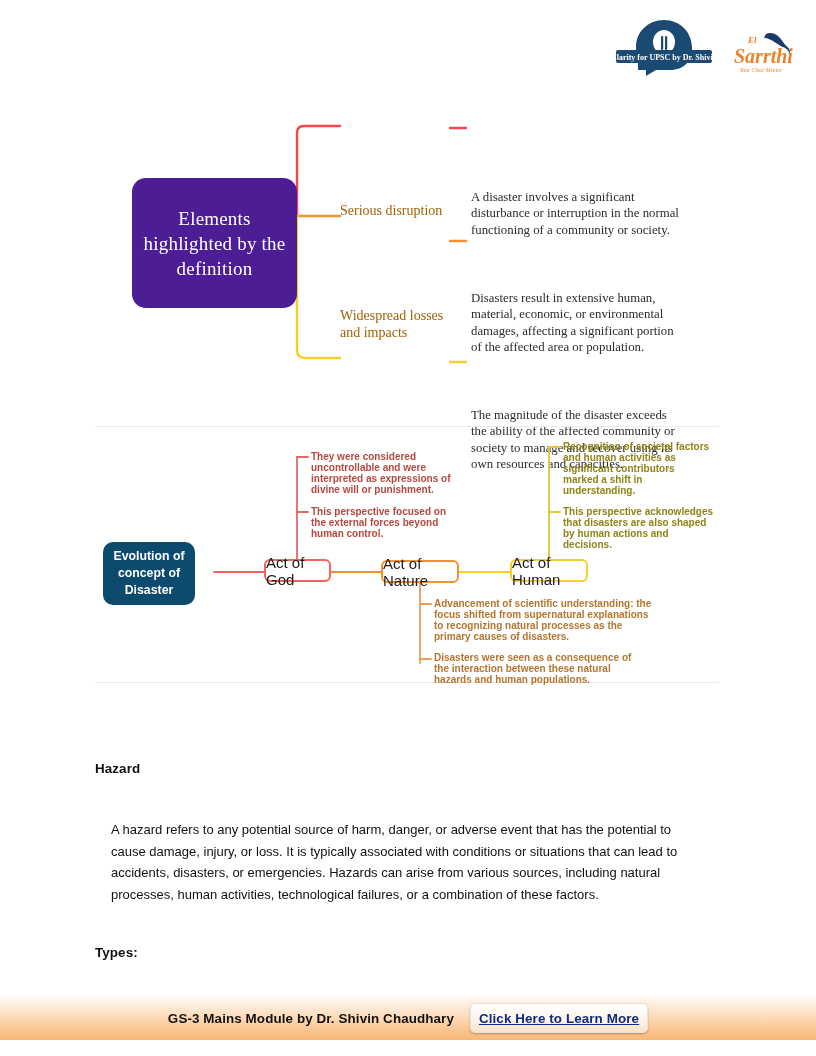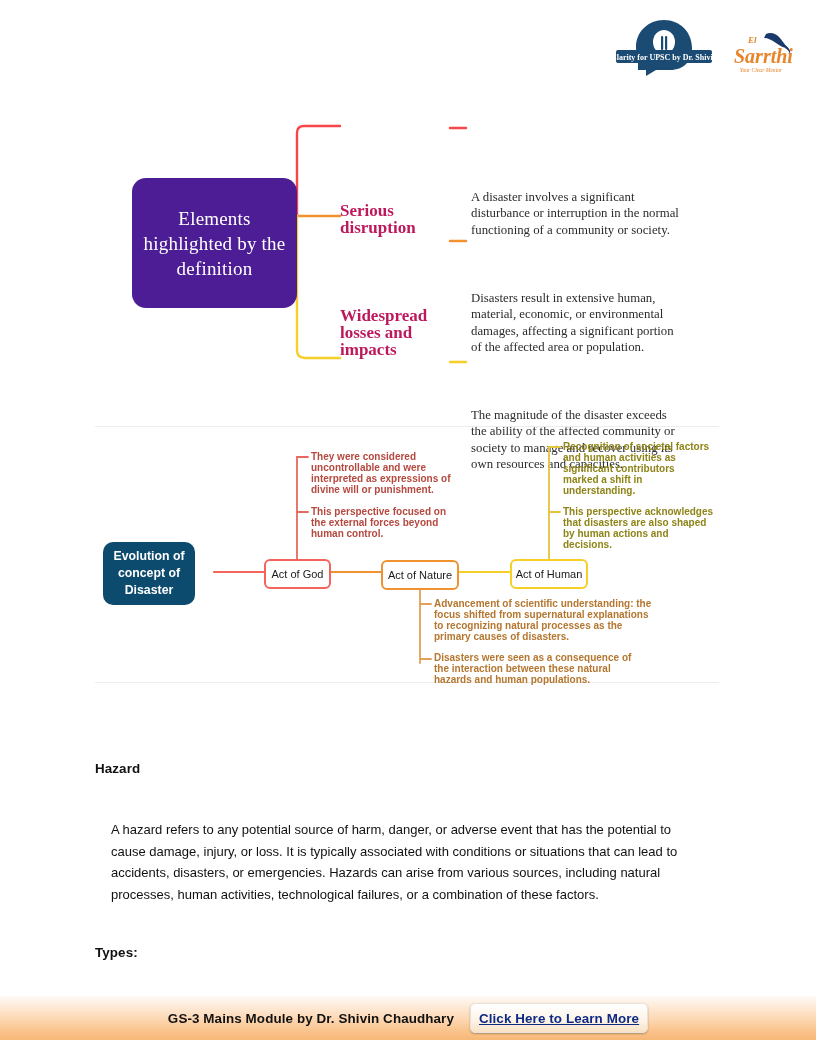--- a/index.html
+++ b/index.html
@@ -64,24 +64,24 @@
     color: #ffffff;
     font-family: "Liberation Serif", serif;
     font-size: 19px;
     line-height: 25px;
     text-align: center;
     letter-spacing: .2px;
   }
   .mm1-branch-title {
     position: absolute;
     font-family: "Liberation Serif", serif;
-    font-weight: bold;
-    font-size: 17px;
+    font-weight: normal;
+    font-size: 14px;
     line-height: 17px;
-    color: #be185d;
+    color: #a16207;
     width: 110px;
   }
   .mm1-branch-body {
     position: absolute;
     font-family: "Liberation Serif", serif;
     font-size: 12.8px;
     line-height: 16.4px;
     color: #2c2c2c;
     width: 212px;
   }
@@ -127,29 +127,29 @@
   .mm2-center-text {
     color: #ffffff;
     font-size: 12.3px;
     font-weight: bold;
     line-height: 17px;
     text-align: center;
   }
 
   .mm2-node {
     position: absolute;
-    height: 30px;
+    height: 23px;
     border-radius: 6px;
     border: 2px solid #f25c54;
     background: #ffffff;
     display: flex;
     align-items: center;
     justify-content: center;
     box-sizing: border-box;
-    font-size: 11px;
+    font-size: 15px;
     color: #1b1b1b;
   }
   .mm2-node-god    { left: 264px; top: 559px; width: 67px; border-color: #f4645c; }
   .mm2-node-nature { left: 381px; top: 560px; width: 78px; border-color: #f0922f; }
   .mm2-node-human  { left: 510px; top: 559px; width: 78px; border-color: #f7cf29; }
 
   .mm2-text {
     position: absolute;
     font-size: 10px;
     line-height: 11px;

